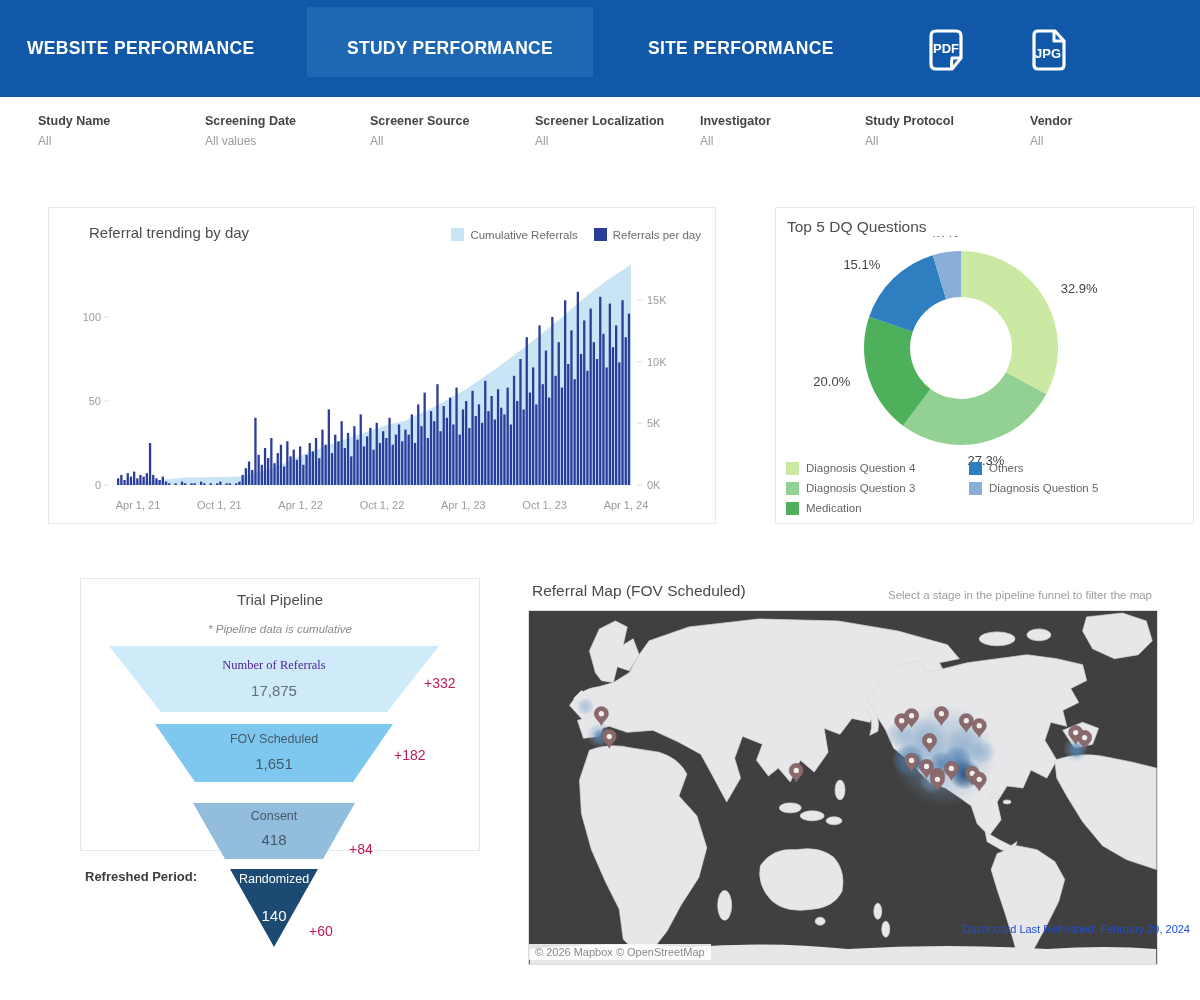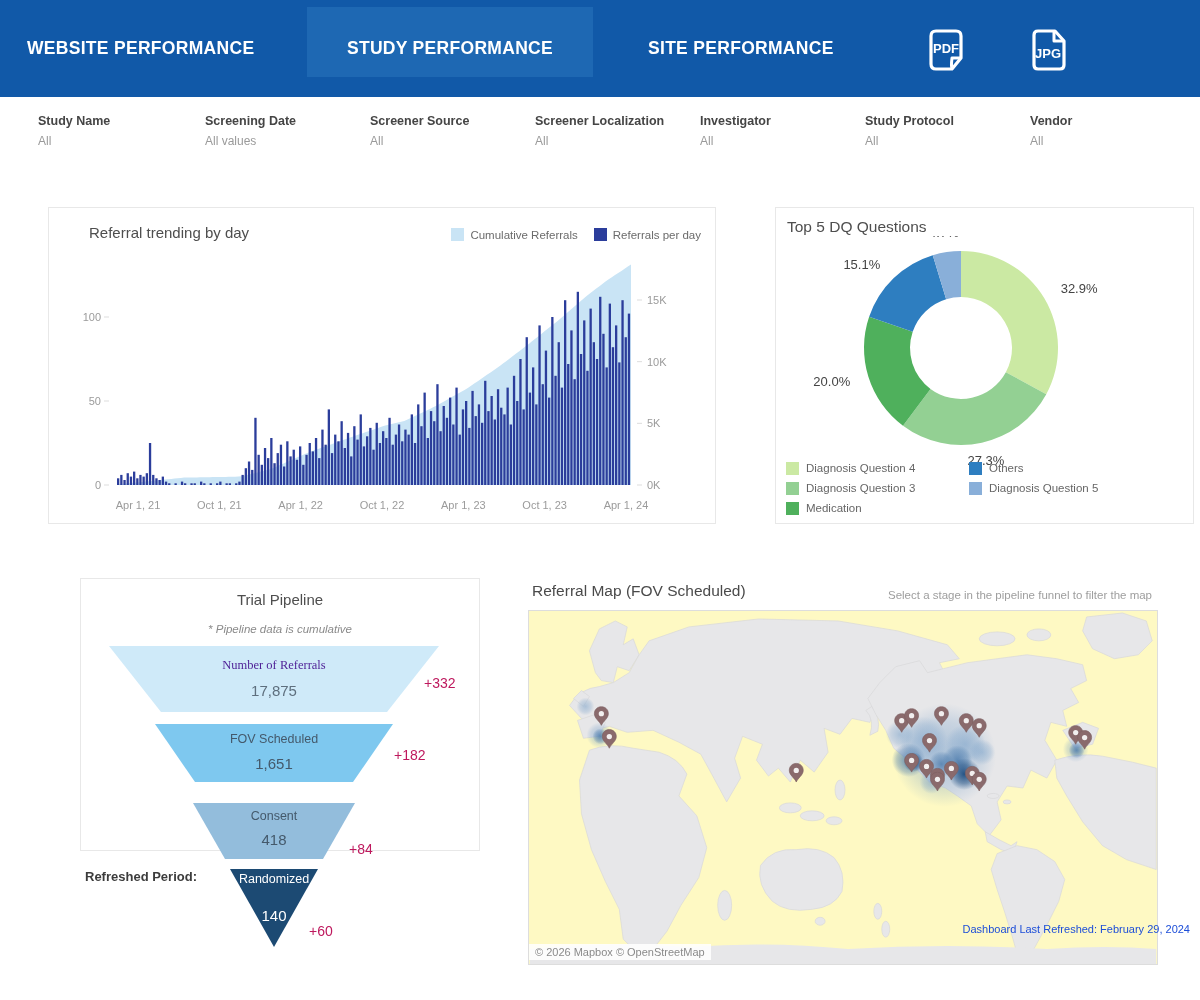--- a/index.html
+++ b/index.html
@@ -56,21 +56,21 @@
   .radio-row{display:flex;align-items:center;height:19px;cursor:pointer;}
   .radio-circ{width:13px;height:13px;border:2px solid #4A4A4A;border-radius:50%;
               margin-right:6px;display:flex;align-items:center;justify-content:center;background:#fff;}
   .radio-dot{width:8px;height:8px;border-radius:50%;background:#4A4A4A;}
   .radio-label{font-size:12.5px;color:#555;}
 
   
   #map-title{position:absolute;left:532px;top:582px;margin:0;font-size:15.5px;font-weight:normal;color:#4A4A4A;}
   #map-hint{position:absolute;right:48px;top:589px;font-size:11.5px;color:#9E9E9E;}
   #map-box{position:absolute;left:528px;top:610px;width:630px;height:355px;
-           border:1px solid #DDD;box-sizing:border-box;background:#fef9c3;overflow:hidden;}
+           border:1px solid #DDD;box-sizing:border-box;background:#404040;overflow:hidden;}
   #map-attrib{position:absolute;left:0;bottom:4px;background:rgba(255,255,255,.85);
               padding:2px 6px;font-size:11px;color:#8A8A8A;}
 
   #footer-refresh{position:absolute;right:10px;top:923px;font-size:11px;color:#1d4ed8;}
 </style>
 </head>
 <body>
 
 <div id="app">
 

